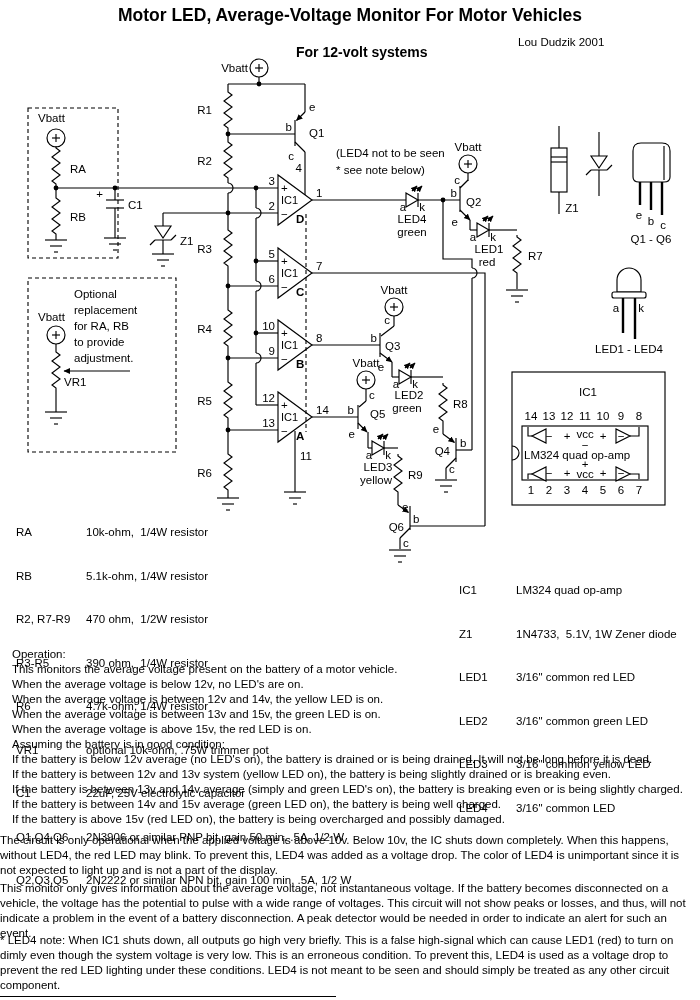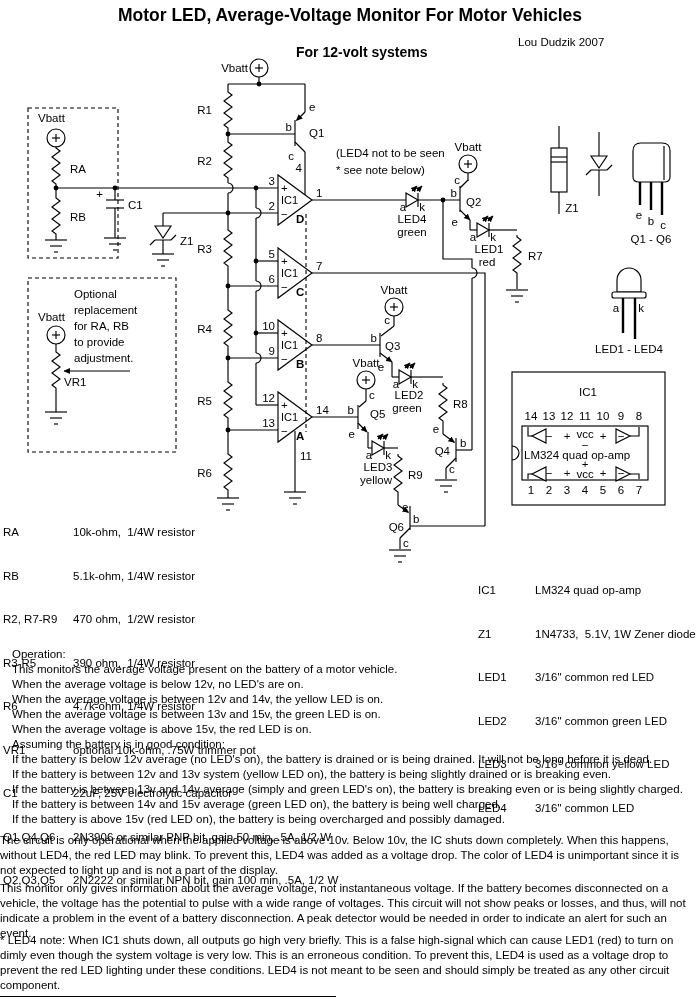--- a/index.html
+++ b/index.html
@@ -10,37 +10,37 @@
   #author{top:36px;left:518px;font-size:11.5px;}
   svg{position:absolute;top:0;left:0;}
   svg text{font-family:"Liberation Sans",sans-serif;font-size:11.5px;fill:#000;}
   svg text.tb{font-weight:bold;}
   svg text.ts{font-size:11px;}
   .w{stroke:#000;stroke-width:1.15;fill:none;}
   .wf{stroke:#000;stroke-width:1.15;fill:#fff;}
   .thick{stroke:#000;stroke-width:2.4;fill:none;}
   .dash{stroke:#000;stroke-width:1.1;fill:none;stroke-dasharray:4 3;}
   .parts{font-size:11.5px;line-height:14.5px;white-space:pre;}
-  #parts-left{left:3px;top:496px;}
-  #parts-right{left:478px;top:554px;}
+  #parts-left{left:16px;top:496px;}
+  #parts-right{left:459px;top:554px;}
   .pref{display:inline-block;width:70px;}
   .pref2{display:inline-block;width:57px;}
   #operation{left:12px;top:647px;width:688px;font-size:11.5px;line-height:15px;}
   .para{left:0;width:688px;font-size:11.5px;line-height:15px;}
   #para2{top:833px;}
   #para3{top:881px;}
   #para4{top:933px;}
   #bottom-rule{top:996px;left:0;width:336px;height:1px;background:#000;}
 </style>
 </head>
 <body>
 
 <div class="abs" id="title">Motor LED, Average-Voltage Monitor For Motor Vehicles</div>
 <div class="abs" id="subtitle">For 12-volt systems</div>
-<div class="abs" id="author">Lou Dudzik 2007</div>
+<div class="abs" id="author">Lou Dudzik 2001</div>
 
 <svg width="700" height="650" viewBox="0 0 700 650">
   <defs>
     <marker id="ah" markerUnits="userSpaceOnUse" markerWidth="9" markerHeight="8" refX="6" refY="3" orient="auto">
       <path d="M0,0 L6.5,3 L0,6 Z" fill="#000"></path>
     </marker>
     <path id="resv" class="w" d="M0,0 v2 l4,3 l-8,6 l8,6 l-8,6 l8,6 l-8,6 l4,3 v4"></path>
     <g id="gnd">
       <line class="w" x1="-11" y1="0" x2="11" y2="0"></line>
       <line class="w" x1="-6" y1="6" x2="6" y2="6"></line>

